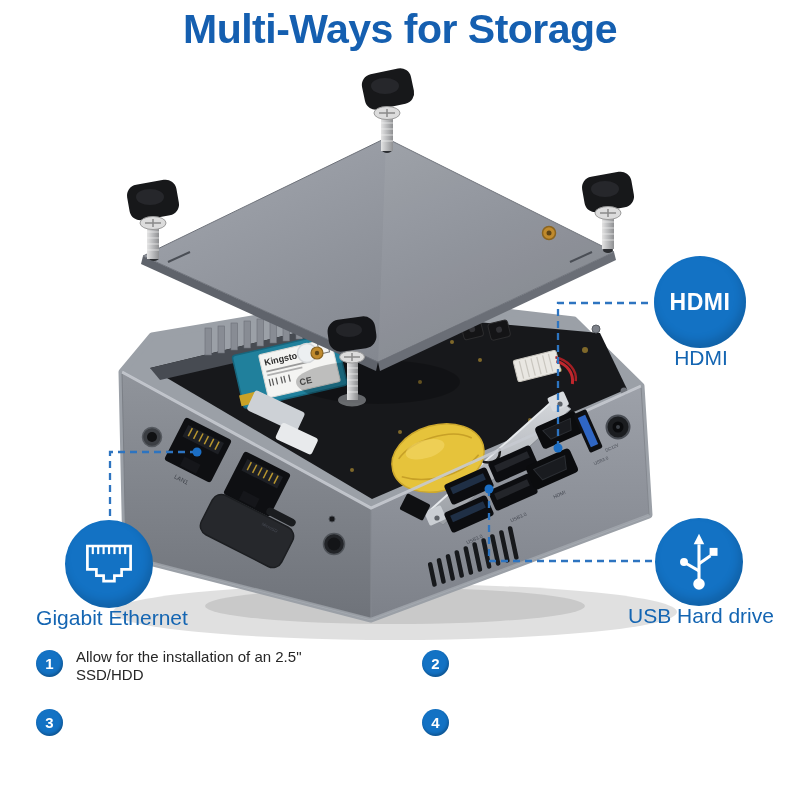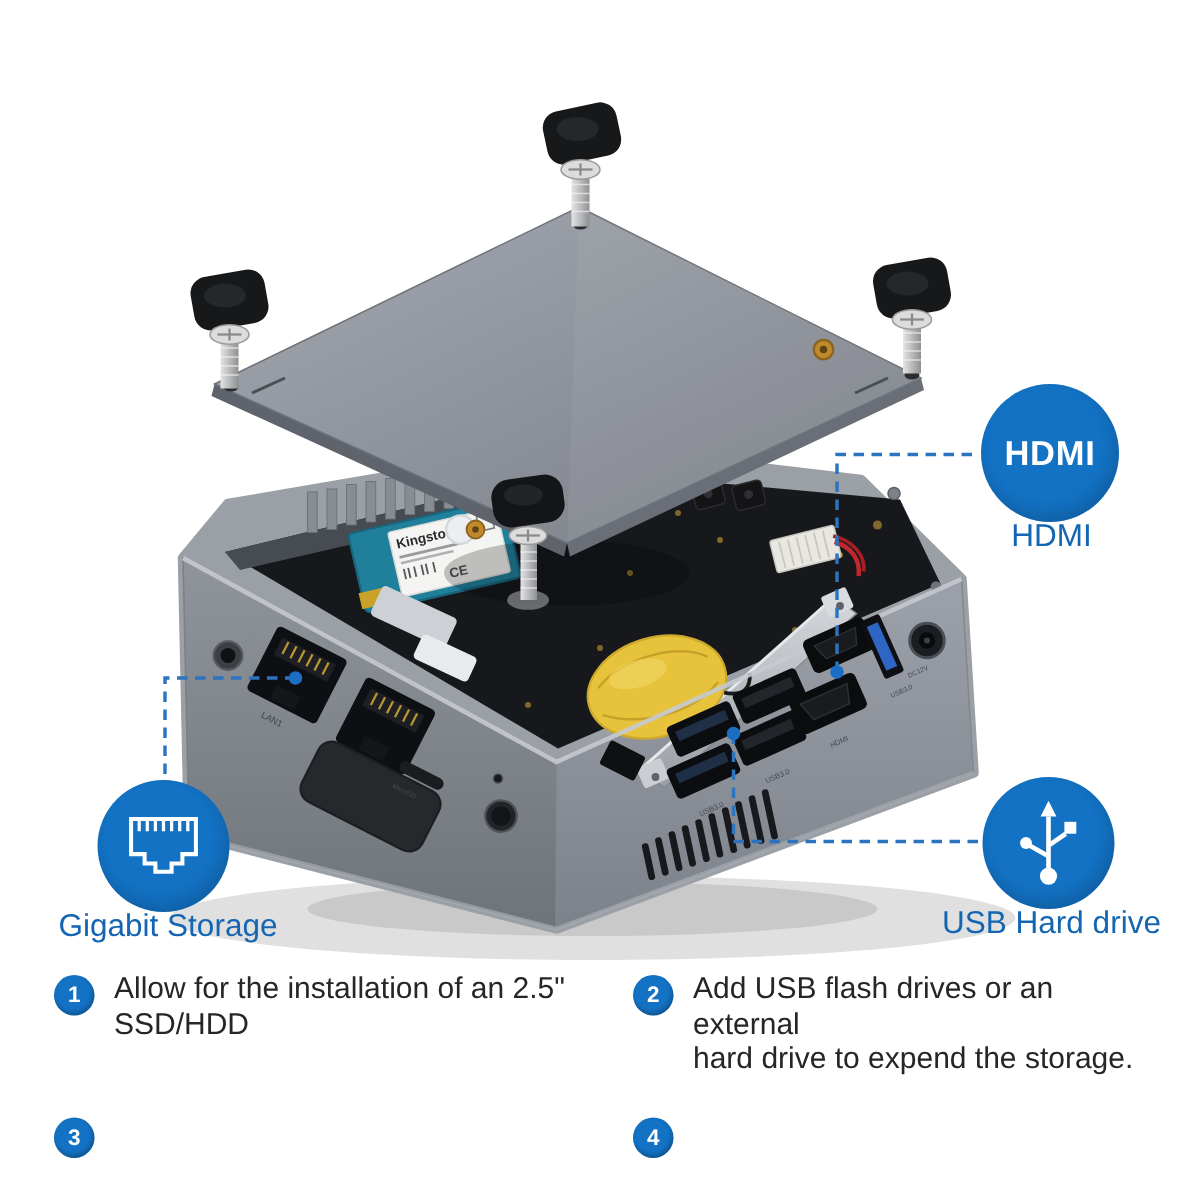--- a/index.html
+++ b/index.html
@@ -34,28 +34,29 @@
     display:grid;grid-template-columns:356px 356px;column-gap:30px;row-gap:24px;
   }
   .feature-item{display:flex;align-items:flex-start;gap:13px;}
   .feature-badge{
     flex:0 0 auto;width:27px;height:27px;border-radius:50%;
     background:#1372c4;color:#fff;font-size:15px;font-weight:700;
     display:flex;align-items:center;justify-content:center;margin-top:2px;
     box-shadow:inset -1px -2px 3px rgba(0,0,0,0.25);
   }
   .feature-text{
-    font-size:20px;line-height:1.18;color:#262626;white-space:pre-line;
+    font-size:15px;line-height:1.18;color:#262626;white-space:pre-line;
   }
 </style>
 </head>
 <body>
 
 <div class="page">
 
+  <div class="title">Multi-Ways for Storage</div>
 
   <svg class="scene" viewBox="0 0 800 800">
     <defs>
       <linearGradient id="gPlate" x1="0" y1="0" x2="1" y2="1">
         <stop offset="0" stop-color="#a4a8b0"></stop>
           <stop offset="1" stop-color="#797d85"></stop>
       </linearGradient>
       <linearGradient id="gLeft" x1="0" y1="0" x2="0" y2="1">
         <stop offset="0" stop-color="#90949b"></stop>
           <stop offset="1" stop-color="#6f737a"></stop>
@@ -388,21 +389,21 @@
         <line x1="-18" y1="-20" x2="-18" y2="-11"></line>
           <line x1="-12" y1="-20" x2="-12" y2="-11"></line>
         <line x1="-6" y1="-20" x2="-6" y2="-11"></line>
           <line x1="0" y1="-20" x2="0" y2="-11"></line>
         <line x1="6" y1="-20" x2="6" y2="-11"></line>
           <line x1="12" y1="-20" x2="12" y2="-11"></line>
         <line x1="18" y1="-20" x2="18" y2="-11"></line>
       </g>
     </svg>
   </div>
-  <div class="co-label lbl-eth">Gigabit Storage</div>
+  <div class="co-label lbl-eth">Gigabit Ethernet</div>
 
   <div class="co-circle co-usb">
     <svg width="56" height="60" viewBox="-30 -34 60 68">
       <line x1="0" y1="24" x2="0" y2="-20" stroke="#ffffff" stroke-width="3.5"></line>
       <polygon points="0,-32 -6,-20 6,-20" fill="#ffffff"></polygon>
       <circle cx="0" cy="25" r="6.5" fill="#ffffff"></circle>
       <line x1="0" y1="10" x2="-14" y2="2" stroke="#ffffff" stroke-width="3.5"></line>
       <circle cx="-17" cy="0" r="4.5" fill="#ffffff"></circle>
       <line x1="0" y1="2" x2="13" y2="-7" stroke="#ffffff" stroke-width="3.5"></line>
       <rect x="12" y="-16" width="9" height="9" fill="#ffffff"></rect>
@@ -411,22 +412,20 @@
   <div class="co-label lbl-usb">USB Hard drive</div>
 
   <div class="features">
       <div class="feature-item">
         <span class="feature-badge">1</span>
         <div class="feature-text">Allow for the installation of an 2.5"
 SSD/HDD</div>
       </div>
       <div class="feature-item">
         <span class="feature-badge">2</span>
-        <div class="feature-text">Add USB flash drives or an external
-hard drive to expend the storage.</div>
       </div>
       <div class="feature-item">
         <span class="feature-badge">3</span>
       </div>
       <div class="feature-item">
         <span class="feature-badge">4</span>
       </div>
     </div>
 
 </div>

